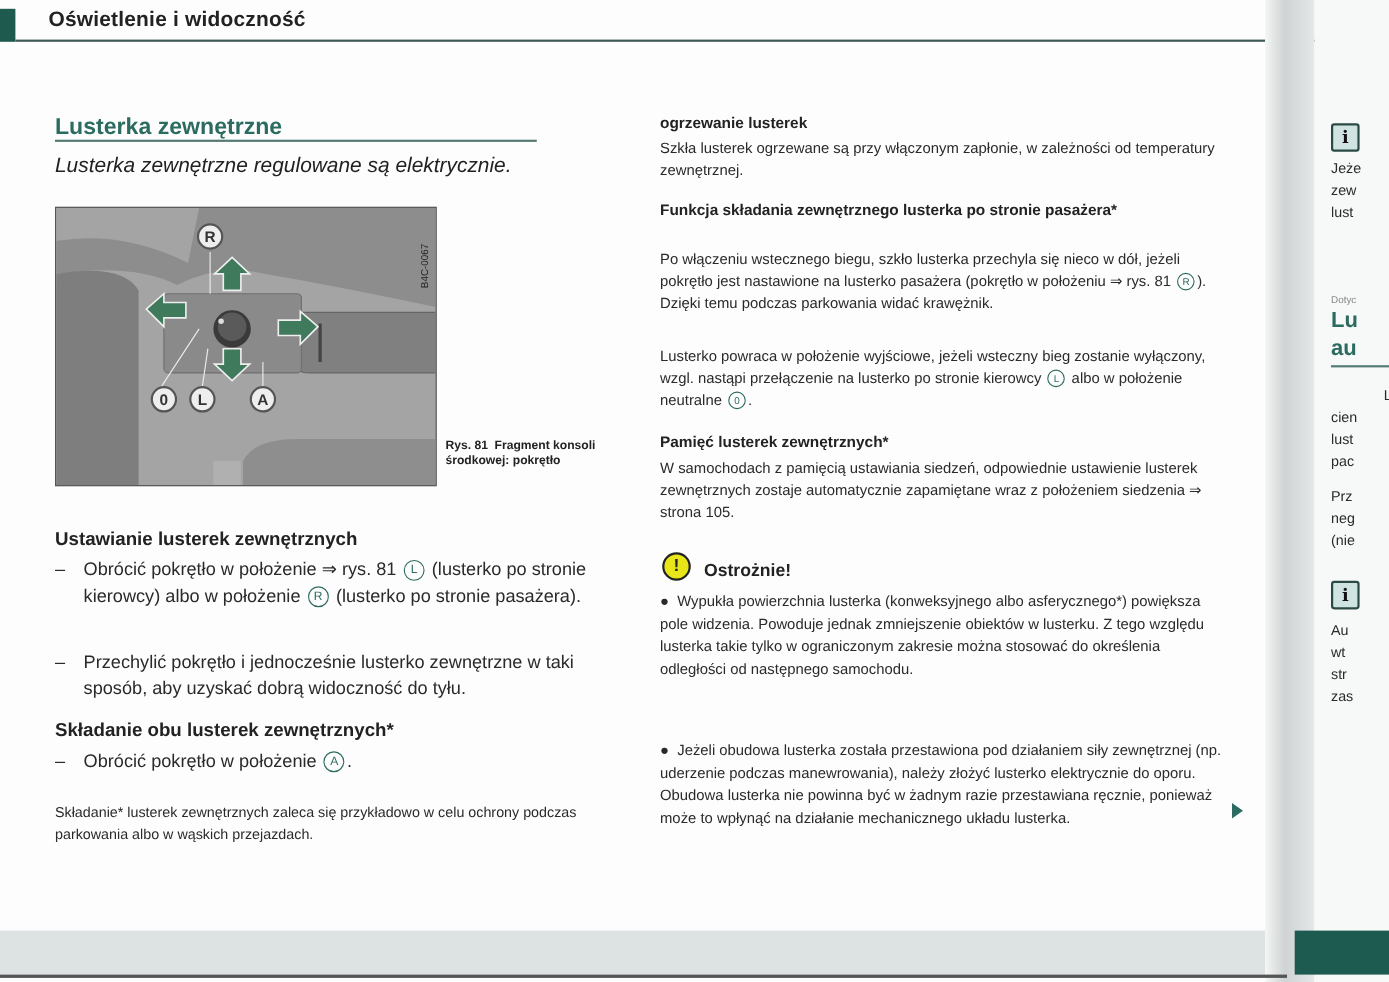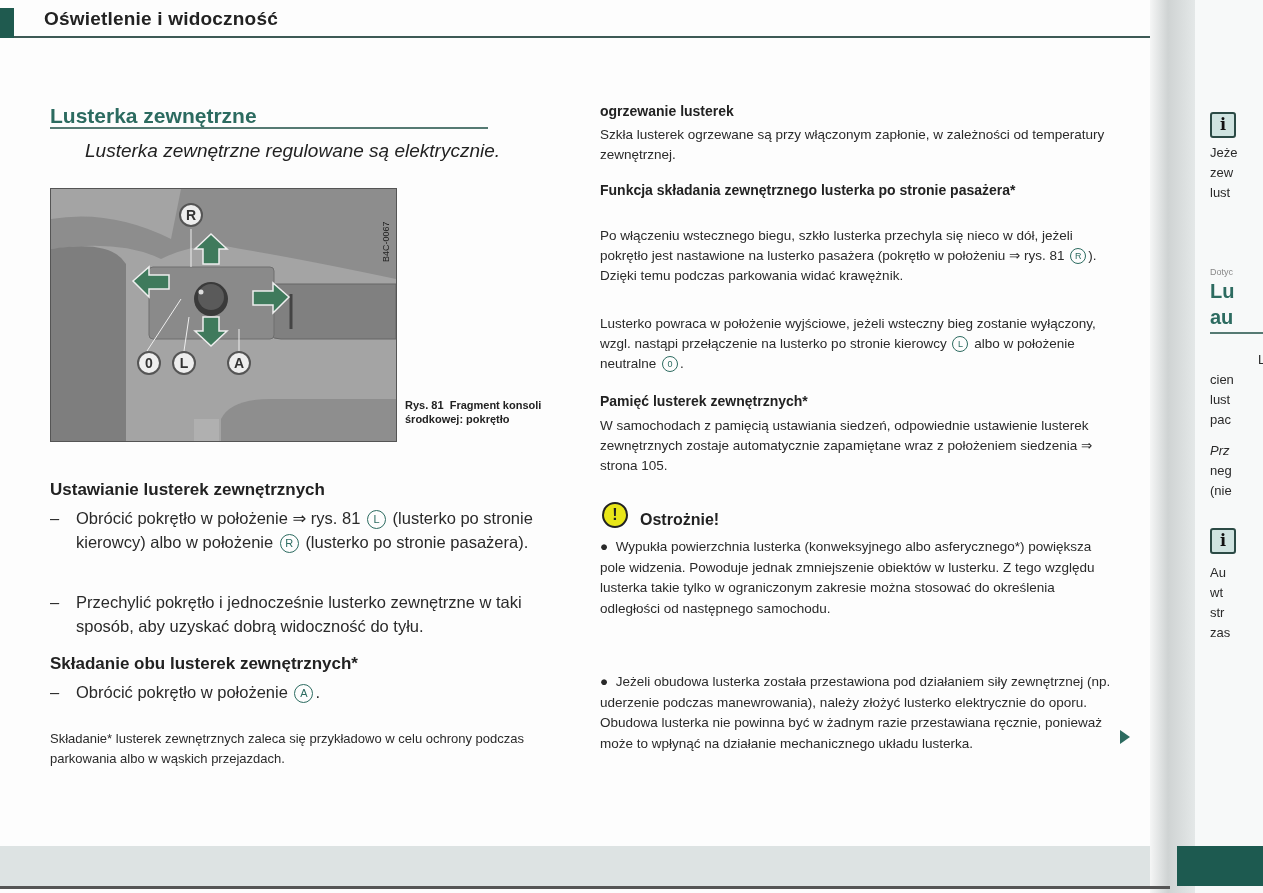--- a/index.html
+++ b/index.html
@@ -3,21 +3,21 @@
 <meta charset="utf-8">
 <style>
   html,body{margin:0;padding:0;}
   body{width:1263px;height:893px;position:relative;overflow:hidden;background:#fbfcfc;font-family:"Liberation Sans",sans-serif;color:#2a2a2a;}
   .page{position:absolute;left:0;top:0;width:1150px;height:893px;background:#fdfdfd;}
   .tab-marker{position:absolute;left:0;top:8px;width:14px;height:30px;background:#1f5a4f;}
   .header-title{position:absolute;left:44px;top:8px;font-size:19px;font-weight:bold;color:#222;letter-spacing:0.2px;}
   .header-rule{position:absolute;left:14px;top:36px;width:1249px;height:2px;background:#3d5a55;}
   .h1{position:absolute;left:50px;top:104px;font-size:21px;font-weight:bold;color:#2c6b60;text-align:right;}
   .h1-rule{position:absolute;left:50px;top:127px;width:438px;height:2px;background:#557a73;}
-  .lead{position:absolute;left:50px;top:140px;font-size:19px;font-style:italic;color:#222;margin-left:35px;}
+  .lead{position:absolute;left:50px;top:140px;font-size:19px;font-style:italic;color:#222;}
   .figure{position:absolute;left:50px;top:188px;width:345px;height:252px;background:#9a9a9a;border:1px solid #555;overflow:hidden;}
   .fig-code{position:absolute;left:380px;top:196px;font-size:9px;color:#222;transform:rotate(-90deg);transform-origin:left top;white-space:nowrap;top:262px;left:381px;}
   .caption{position:absolute;left:405px;top:398px;width:140px;font-size:11px;font-weight:bold;color:#222;line-height:14px;}
   .h2{position:absolute;font-size:17px;font-weight:bold;color:#222;}
   .step{position:absolute;font-size:16.5px;color:#2a2a2a;line-height:24px;}
   .step .dash{position:absolute;left:0;top:0;}
   .step .txt{display:block;padding-left:26px;}
   .small{position:absolute;font-size:13px;color:#2a2a2a;line-height:20px;}
   .rh{position:absolute;font-size:14px;font-weight:bold;color:#222;}
   .rp{position:absolute;font-size:13.5px;color:#2a2a2a;line-height:20px;width:520px;}
@@ -146,21 +146,21 @@
 <div class="rp-frag" style="top:163px;">zew</div>
 <div class="rp-frag" style="top:183px;">lust</div>
 <div class="rp-frag" style="top:262px;font-size:9px;color:#888;">Dotyc</div>
 <div class="rp-h" style="top:280px;">Lu</div>
 <div class="rp-h" style="top:306px;">au</div>
 <div style="position:absolute;left:1210px;top:332px;width:53px;height:2px;background:#557a73;"></div>
 <div class="rp-frag" style="top:350px;margin-left:48px;">Lus</div>
 <div class="rp-frag" style="top:370px;">cien</div>
 <div class="rp-frag" style="top:390px;">lust</div>
 <div class="rp-frag" style="top:410px;">pac</div>
-<div class="rp-frag" style="top:441px;font-style:italic;">Prz</div>
+<div class="rp-frag" style="top:441px;">Prz</div>
 <div class="rp-frag" style="top:461px;">neg</div>
 <div class="rp-frag" style="top:481px;">(nie</div>
 <div class="info-icon" style="left:1210px;top:528px;">i</div>
 <div class="rp-frag" style="top:563px;">Au</div>
 <div class="rp-frag" style="top:583px;">wt</div>
 <div class="rp-frag" style="top:603px;">str</div>
 <div class="rp-frag" style="top:623px;">zas</div>
 
 <div class="footer-bar"></div>
 <div class="footer-green"></div>

